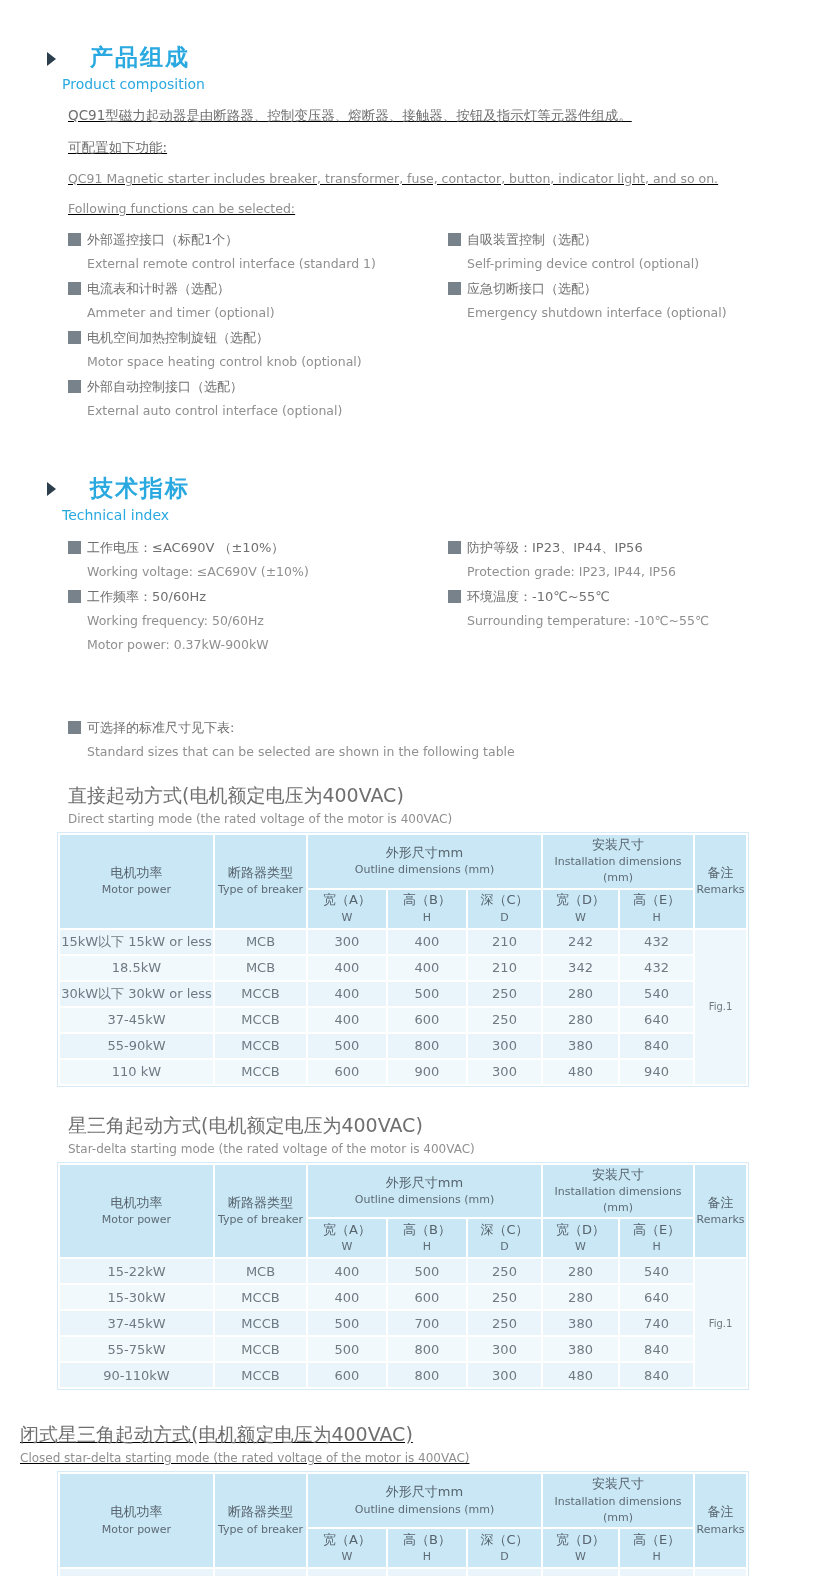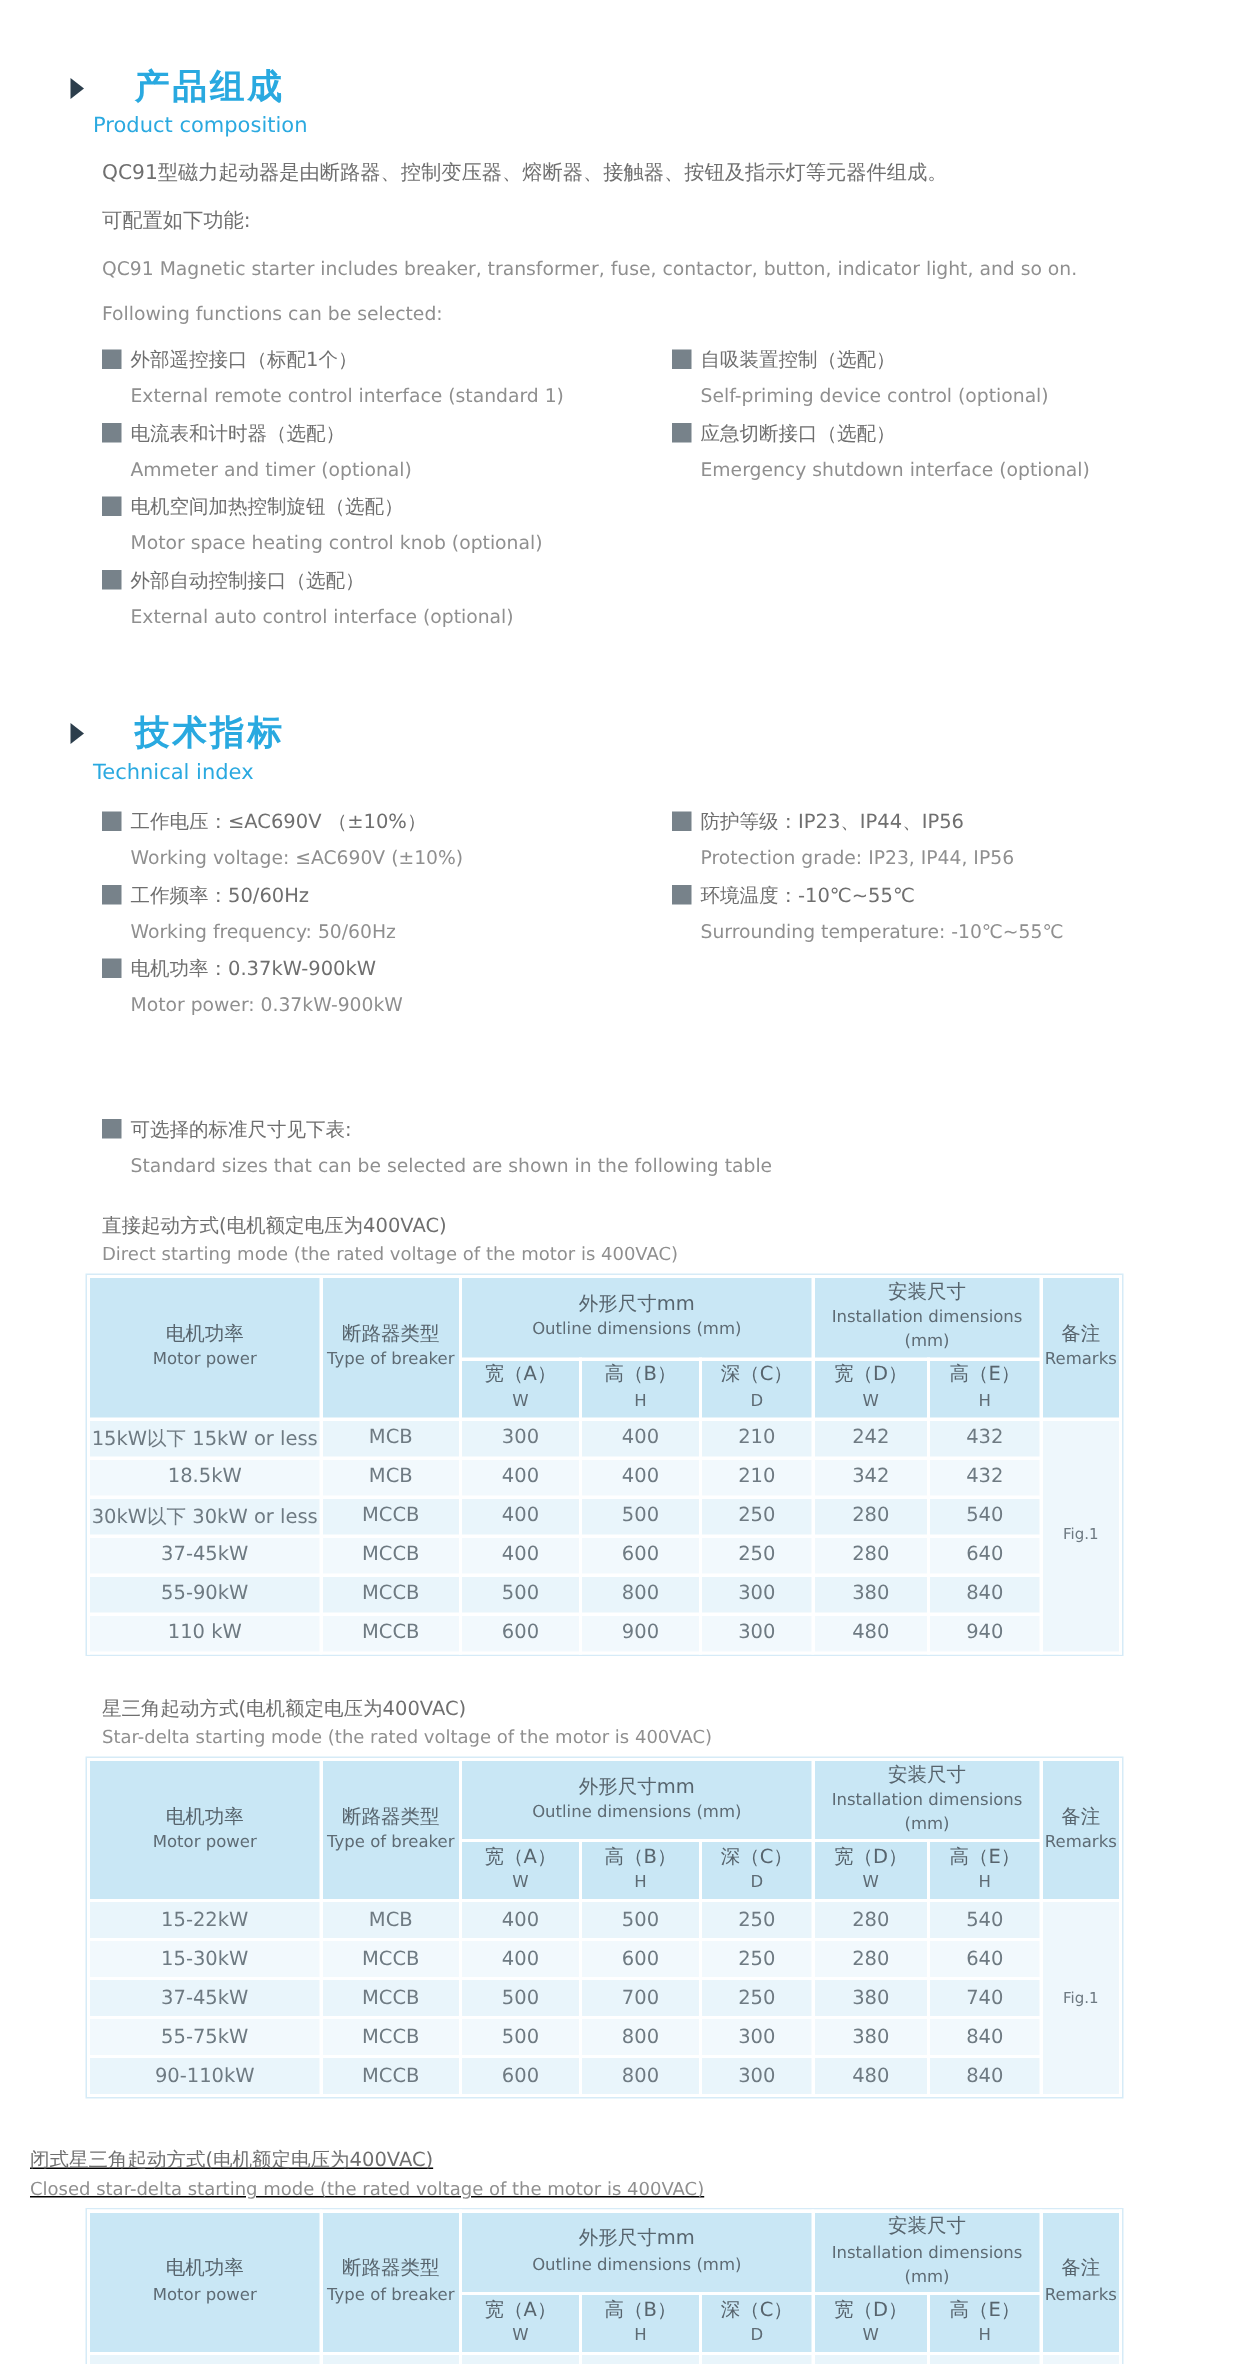--- a/index.html
+++ b/index.html
@@ -19,40 +19,40 @@
     width: 0; height: 0; display: inline-block;
     border-left: 9px solid #2c3e4c;
     border-top: 7px solid transparent;
     border-bottom: 7px solid transparent;
     margin-right: 6px; margin-top: 2px;
   }
   .sec-title { font-size: 23px; font-weight: bold; color: #29a9e0; letter-spacing: 2px; }
   .sec-sub { margin-left: 62px; margin-top: 3px; font-size: 14px; color: #2aa9e0; }
 
   
-  .intro { margin: 14px 0 0 68px; width: 720px; }
+  .intro { margin: 14px 0 0 68px; width: 720px; text-decoration: underline; }
   .p-zh { font-size: 13.5px; color: #6f6f6f; margin: 0 0 13px 0; line-height: 1.4; }
   .p-en { font-size: 12.5px; color: #8f8f8f; margin: 0 0 13px 0; line-height: 1.4; }
 
   
   .two-col { display: flex; margin-left: 68px; margin-top: 8px; }
   .col-left { width: 380px; }
   .col-right { width: 360px; }
   .li-item { margin-bottom: 9px; }
   .li-zh { display: flex; align-items: center; font-size: 13px; color: #6f6f6f; }
   .sq { width: 13px; height: 13px; background: #77828a; margin-right: 6px; flex: 0 0 13px; }
   .li-en { margin-left: 19px; margin-top: 7px; font-size: 12.5px; color: #8f8f8f; }
 
   .section2 { margin-top: 46px; }
   .note-block { margin: 58px 0 0 68px; }
 
   
   .tbl-caption { margin-left: 68px; }
   .tbl-caption.shift-left { margin-left: 20px; }
-  .cap-zh { font-size: 13px; color: #6f6f6f; }
+  .cap-zh { font-size: 19px; color: #6f6f6f; }
   .cap-en { font-size: 12px; color: #8f8f8f; margin-top: 3px; }
 
   
   .tbl-frame { margin: 6px 0 0 57px; display: inline-block; border: 1px solid #d6ebf7; }
   table.dim-table { border-collapse: collapse; table-layout: fixed; width: 688px; }
   .dim-table th, .dim-table td {
     border: 2px solid #ffffff;
     text-align: center; vertical-align: middle;
     padding: 2px 1px;
     overflow: hidden;
@@ -161,24 +161,20 @@
             <div class="li-en">Working voltage: ≤AC690V (±10%)</div>
           </div>
           <div class="li-item">
             <div class="li-zh">
               <span class="sq"></span>
               <span>工作频率：50/60Hz</span>
             </div>
             <div class="li-en">Working frequency: 50/60Hz</div>
           </div>
           <div class="li-item">
-            <div class="li-zh">
-              <span class="sq"></span>
-              <span>电机功率：0.37kW-900kW</span>
-            </div>
             <div class="li-en">Motor power: 0.37kW-900kW</div>
           </div>
         </div>
       <div class="col-right">
           <div class="li-item">
             <div class="li-zh">
               <span class="sq"></span>
               <span>防护等级：IP23、IP44、IP56</span>
             </div>
             <div class="li-en">Protection grade: IP23, IP44, IP56</div>

